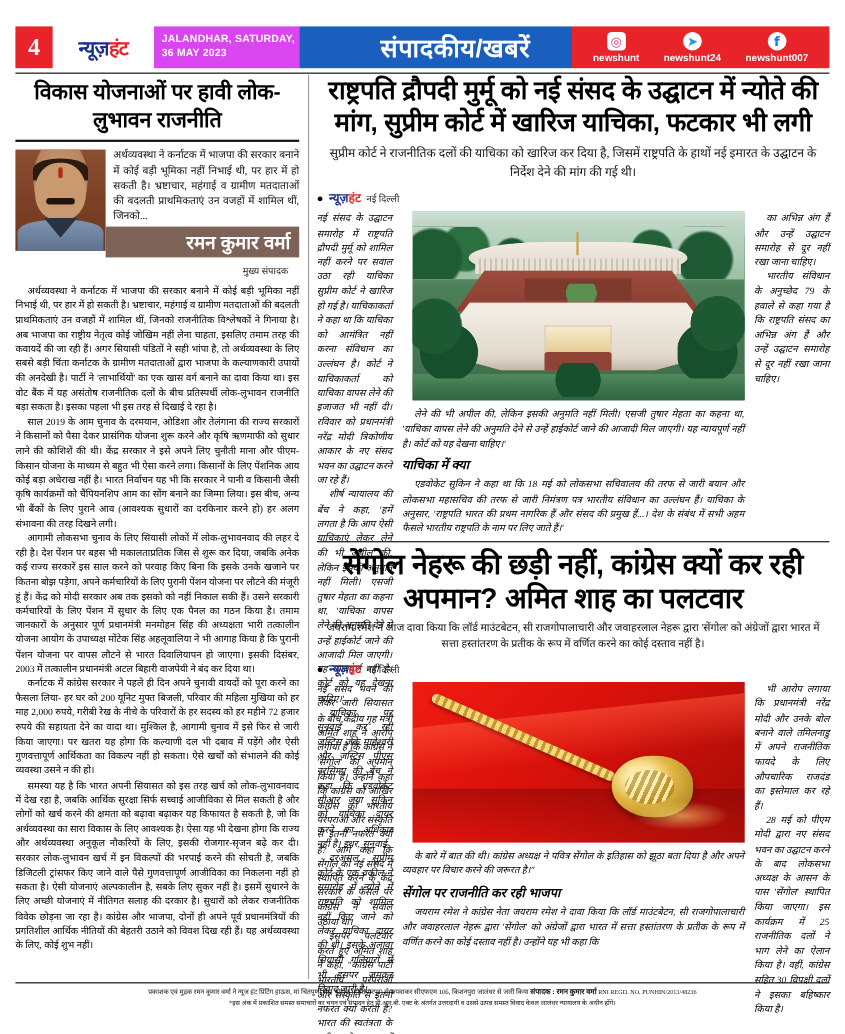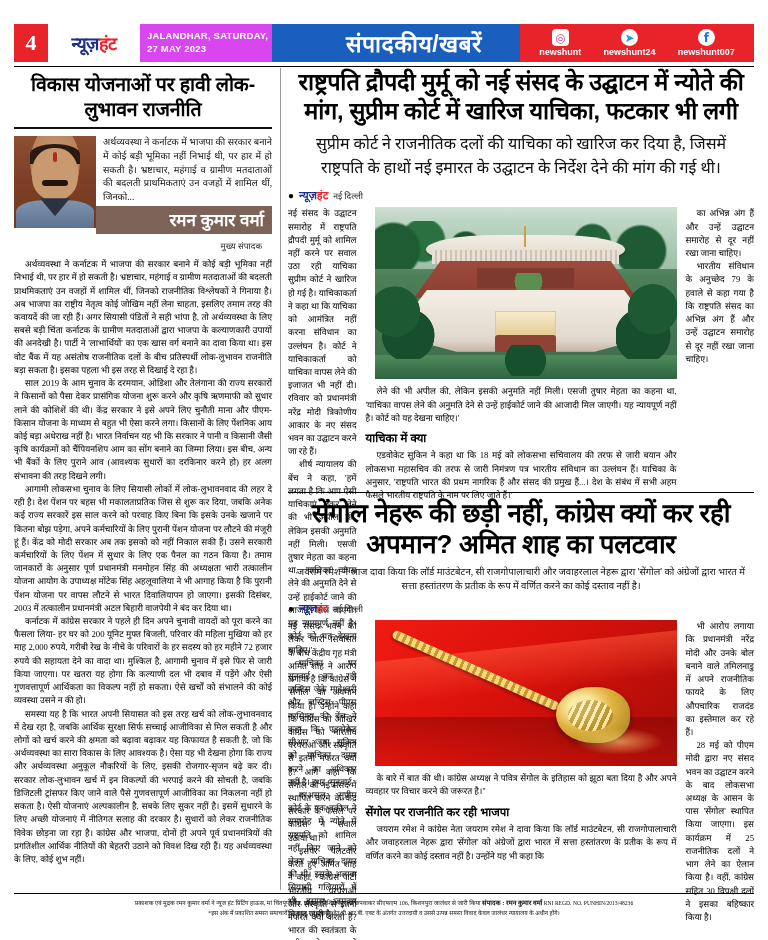--- a/index.html
+++ b/index.html
@@ -164,41 +164,41 @@
     position:absolute; left:288px; top:68px; width:466px;
   }
   .main-head{
     font-family:"Liberation Sans", sans-serif;
     font-size:23.5px; font-weight:bold; line-height:1.22;
     text-align:center; color:#000; letter-spacing:-0.3px;
   }
   .main-sub{
     margin-top:7px;
     font-family:"Liberation Serif", serif;
-    font-size:16px; line-height:1.5; text-align:center; color:#111;
+    font-size:11px; line-height:1.5; text-align:center; color:#111;
     padding:0 6px;
   }
   .byline{
     margin-top:7px;
     display:flex; align-items:baseline; gap:5px;
     font-family:"Liberation Sans", sans-serif;
   }
   .byline .dot{ font-size:10px; }
   .byline .bl-name{ font-size:11px; font-weight:bold; }
   .byline .bl-name .b-blue{ color:#1b2f8a; }
   .byline .bl-name .b-red{ color:#e8232a; }
   .byline .bl-city{
     font-family:"Liberation Serif", serif;
     font-size:8.6px; color:#222;
   }
 
   
   .flow3{
     margin-top:5px;
-    display:flex; gap:9px;
+    display:flex; gap:9px;font-style:italic;
   }
   .fcol{
     flex:1;
     font-family:"Liberation Serif", serif;
     font-size:8.7px; line-height:1.52; text-align:justify; color:#000;
   }
   .fcol p{ text-indent:11px; }
   .fcol.first p:first-child{ text-indent:0; }
   .subhead{
     font-family:"Liberation Sans", sans-serif;
@@ -375,21 +375,21 @@
 
   <div class="masthead">
     <div class="page-num">4</div>
     <div class="logo-box">
       <span class="logo-text">
         <span class="l-blue">न्यूज़</span><span class="l-red">हंट</span>
       </span>
     </div>
     <div class="date-box">
       <span>JALANDHAR, SATURDAY,</span>
-      <span>27 MAY 2023</span>
+      <span>36 MAY 2023</span>
     </div>
     <div class="section-box">संपादकीय/खबरें</div>
     <div class="social-box">
       <div class="social-item">
         <span class="social-glyph ig">◎</span>
         <span class="social-label">newshunt</span>
       </div>
       <div class="social-item">
         <span class="social-glyph tw">➤</span>
         <span class="social-label">newshunt24</span>

